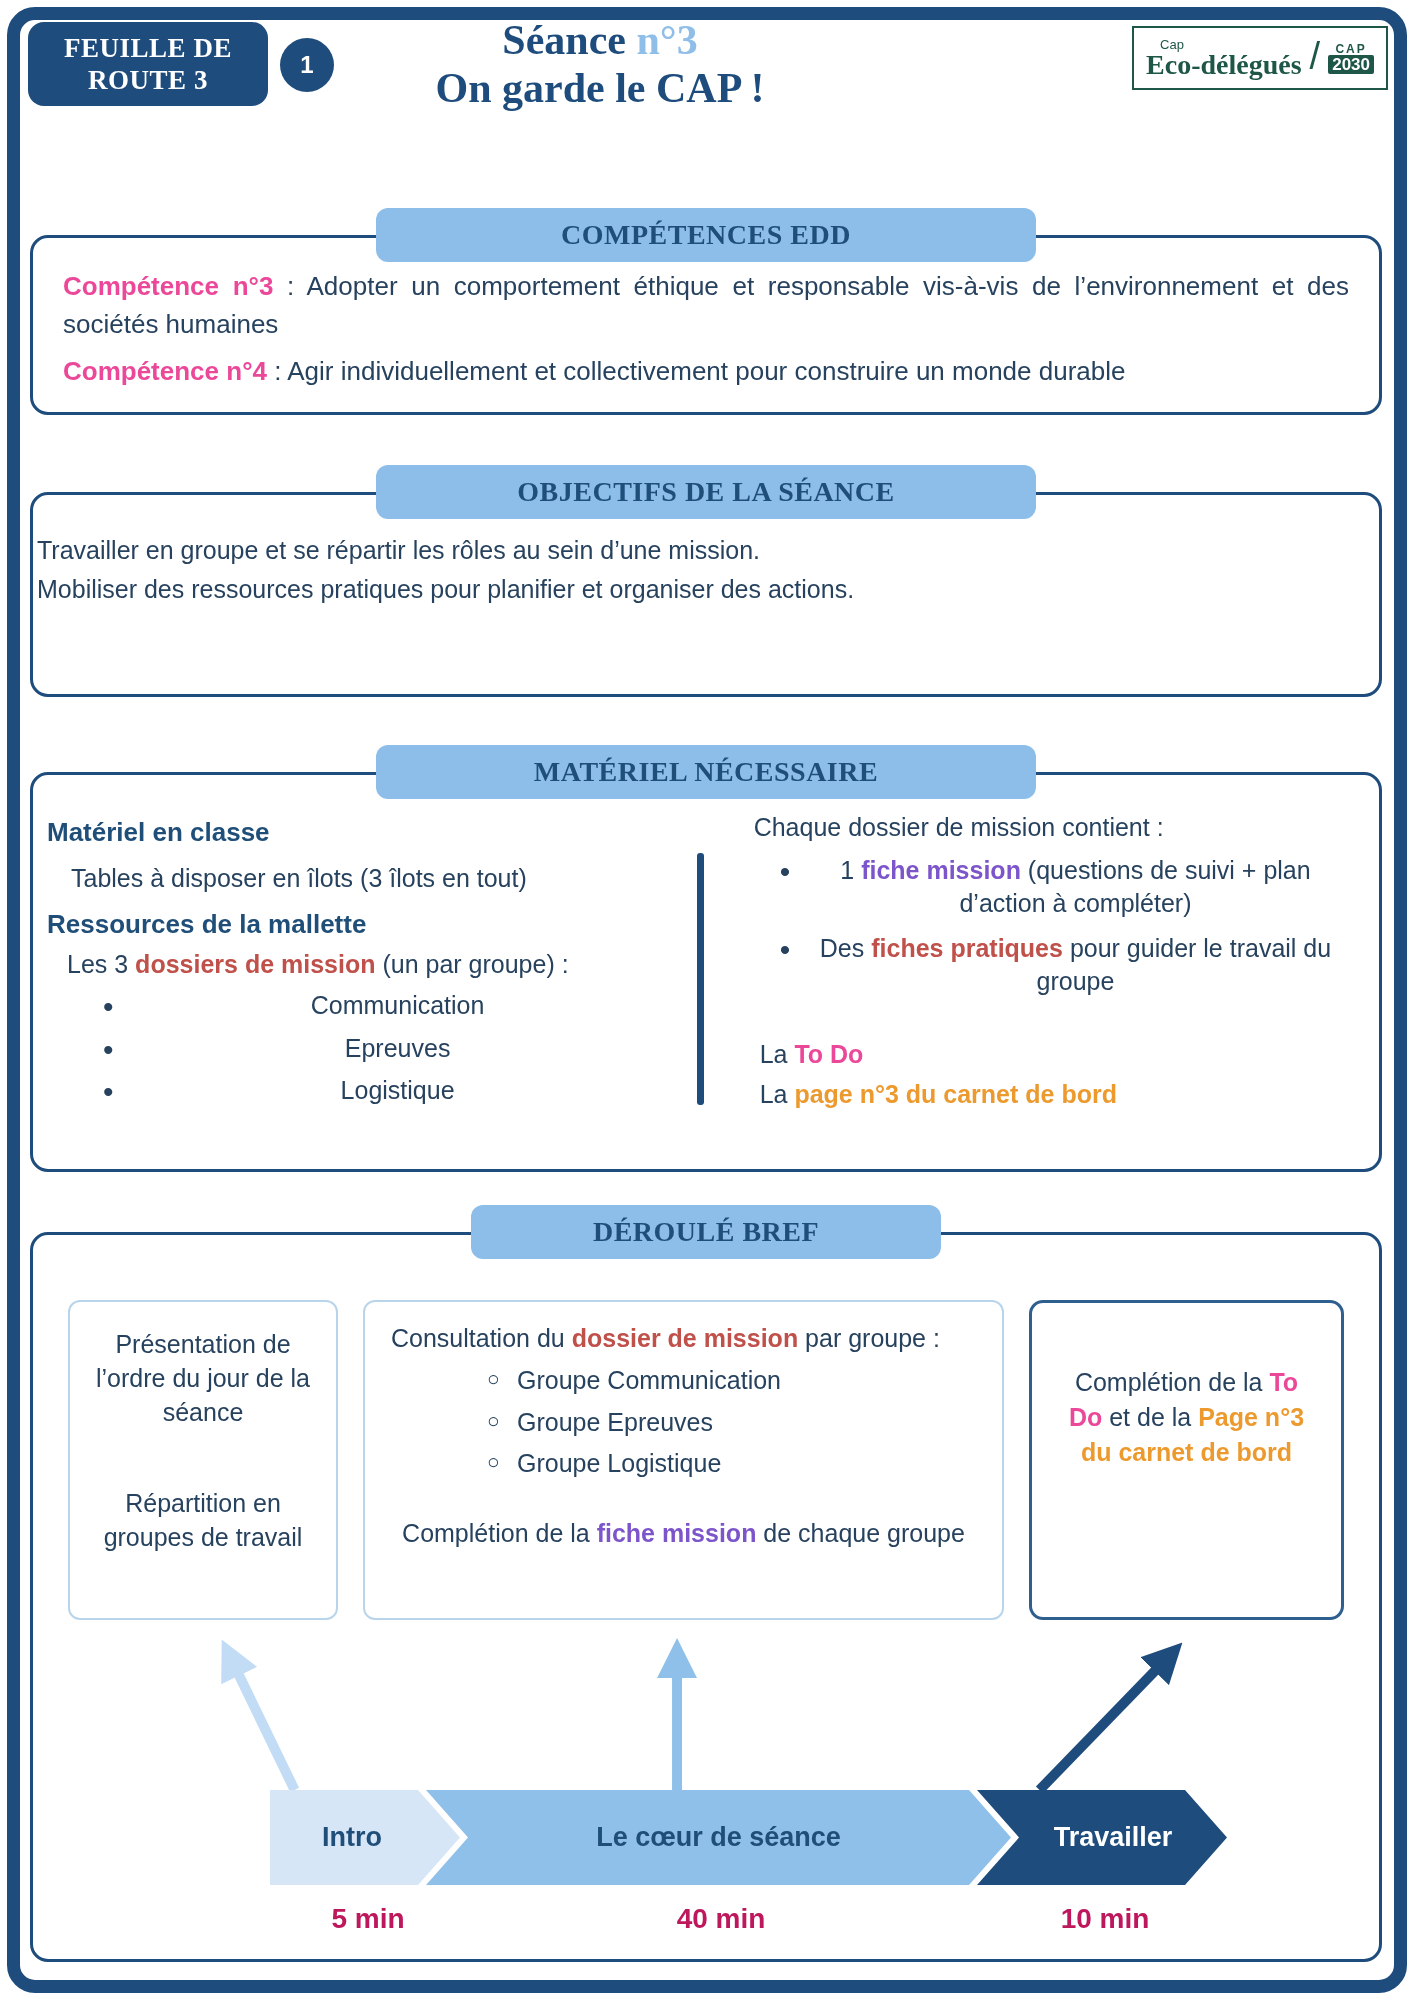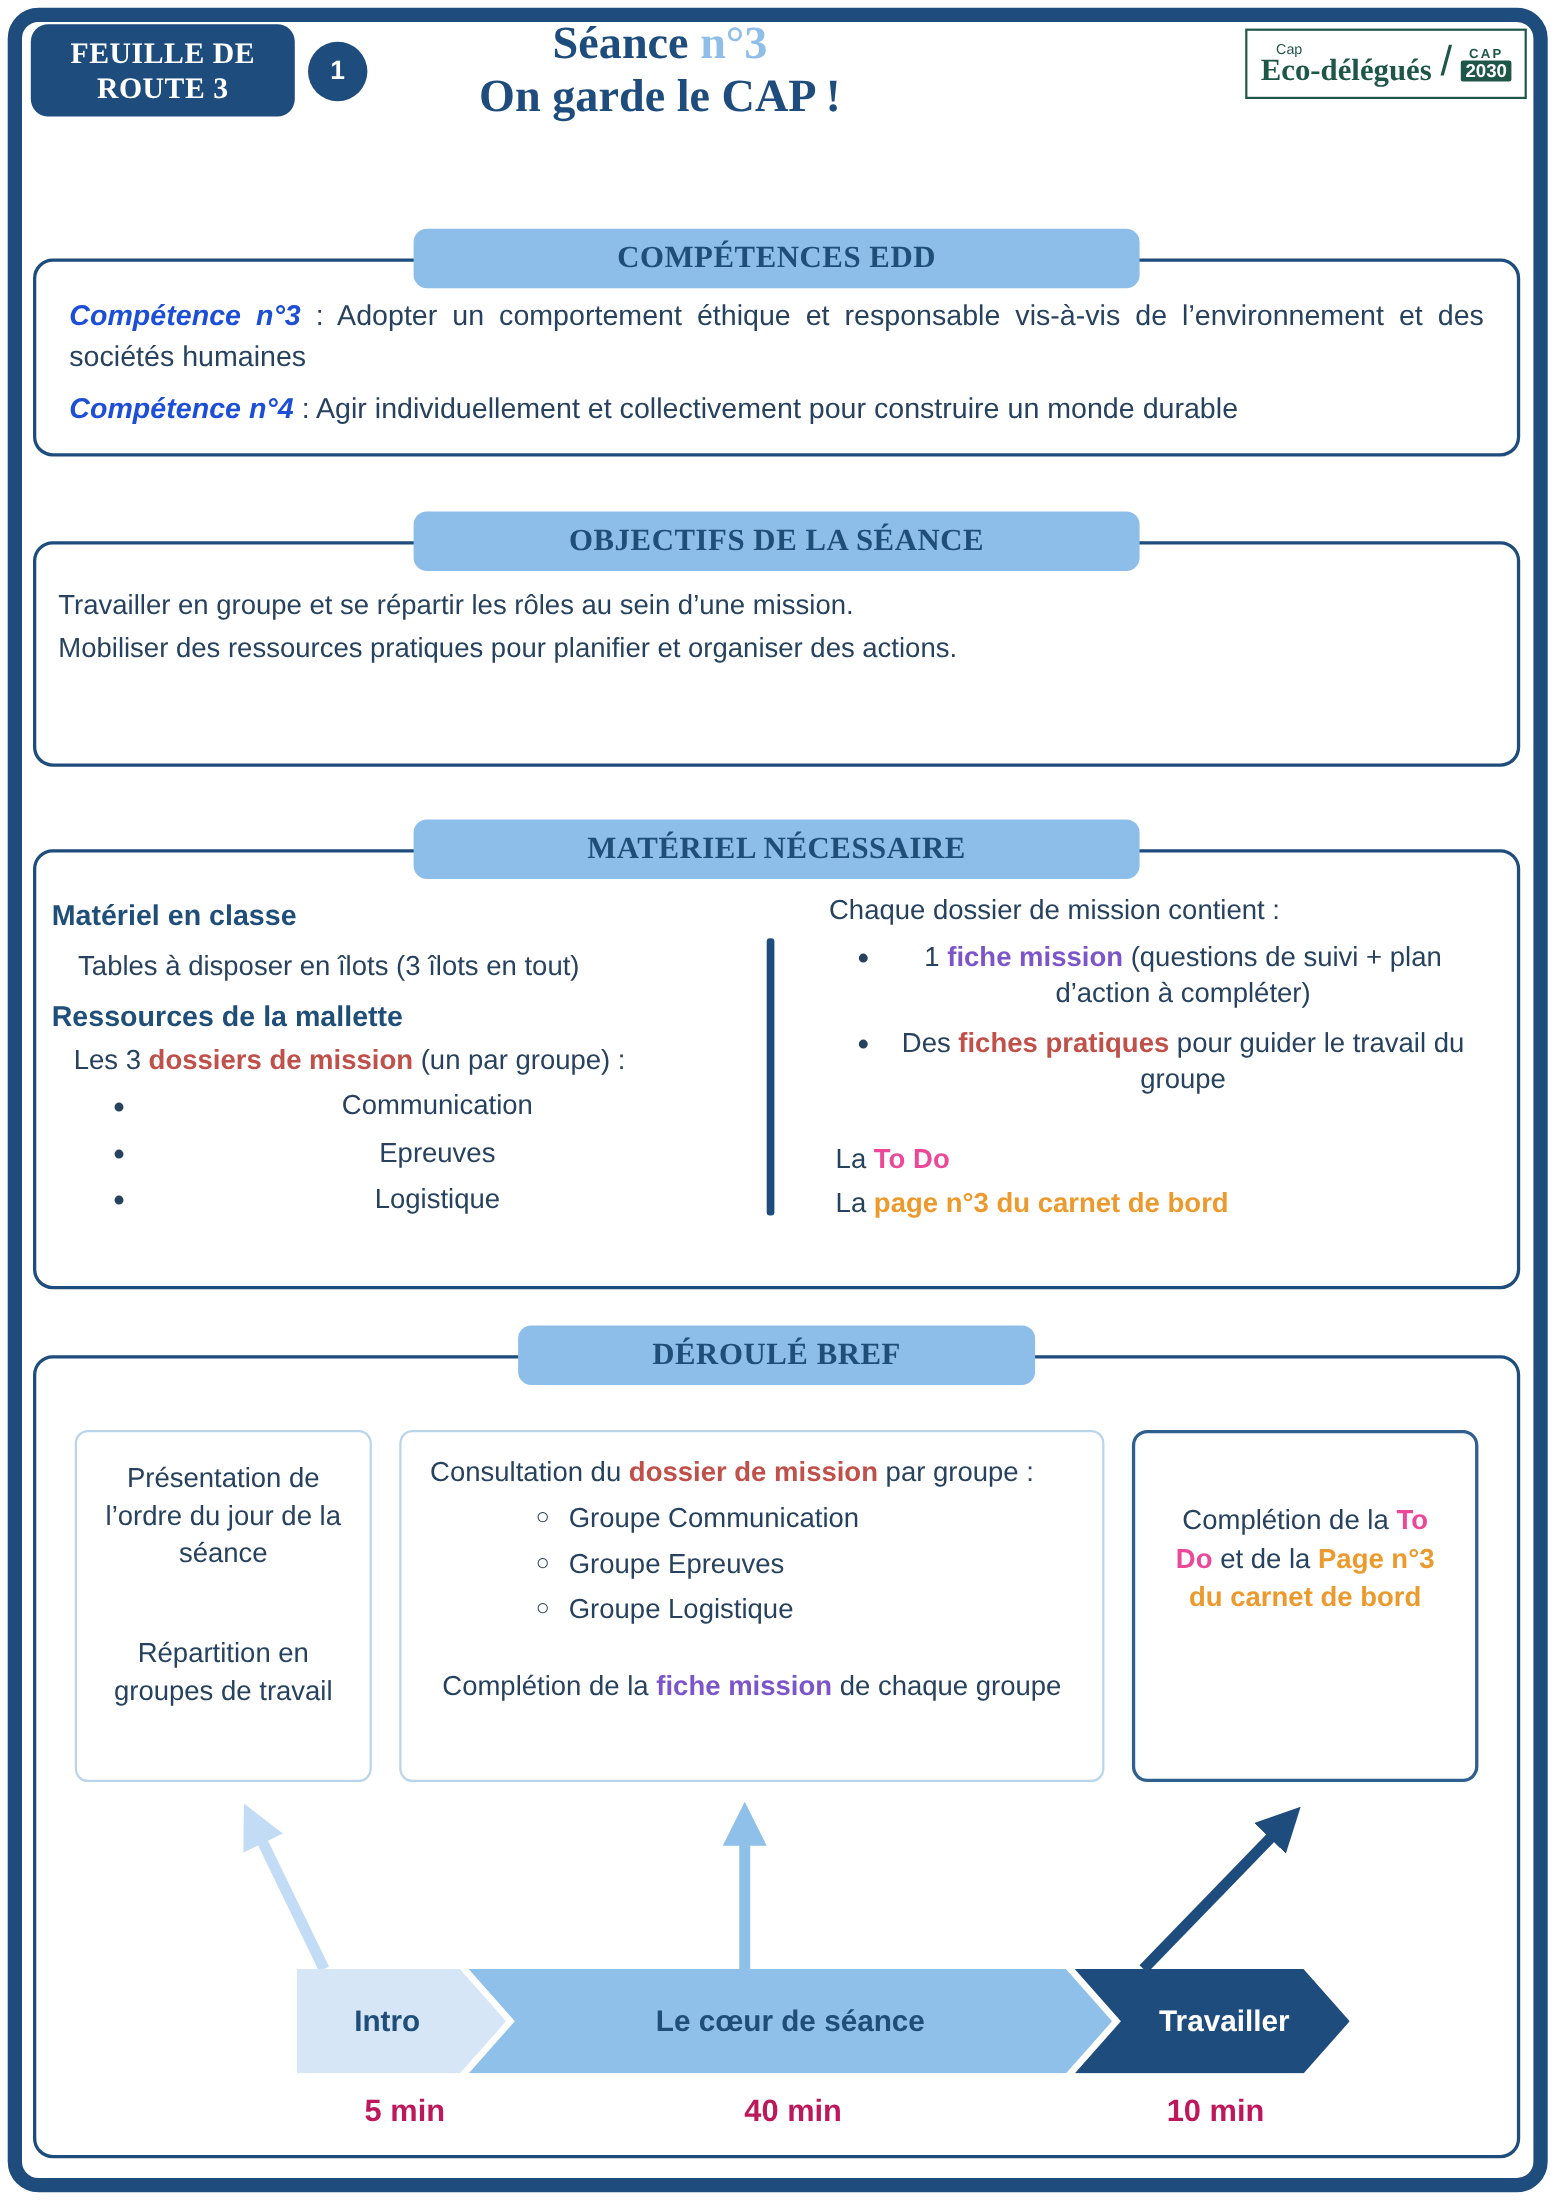--- a/index.html
+++ b/index.html
@@ -50,30 +50,30 @@
     box-sizing:border-box;background:#8CBEE9;border-radius:12px;padding:11px 40px;
     text-align:center;font-family:"Liberation Serif",serif;font-weight:bold;font-size:28px;
     color:#1F4E79;letter-spacing:.5px;
   }
   .pill.narrow{min-width:470px;}
   .boxc{
     position:relative;border:3px solid #1E4C7C;border-radius:18px;background:#fff;
     box-sizing:border-box;
   }
   .bodytxt{font-size:25px;line-height:1.4;color:#27425E;}
-  b.nv{color:#1d4ed8;font-style:italic;}
+  b.nv{color:#ec4899;}
   .hl-red{color:#C0504A;font-weight:bold;}
   .hl-purple{color:#7D55CB;font-weight:bold;}
   .hl-orange{color:#EC9A2E;font-weight:bold;}
   .hl-navy{color:#ec4899;font-weight:bold;}
   
   #box-competences{padding:30px 30px 18px 30px;}
   #box-competences p{margin:0 0 10px 0;text-align:justify;font-size:26px;line-height:1.45;}
   
-  #box-objectifs{padding:36px 20px;}
+  #box-objectifs{padding:36px 4px;}
   #box-objectifs div{font-size:25px;line-height:1.55;}
   
   #box-materiel{height:400px;}
   .mat-divider{position:absolute;left:49.3%;top:78px;height:252px;width:7px;background:#1E4C7C;border-radius:3px;}
   .mat-left{position:absolute;left:14px;top:28px;width:46%;}
   .mat-right{position:absolute;left:52.5%;top:28px;width:45%;}
   .mat-h{font-size:26px;font-weight:bold;color:#1F4E79;margin:14px 0 10px 0;}
   .mat-line{font-size:25px;margin:16px 0 16px 24px;}
   .mat-intro{font-size:25px;margin:10px 0 8px 20px;}
   ul.dots{list-style:none;margin:6px 0 0 0;padding:0 0 0 56px;text-align:center;}

